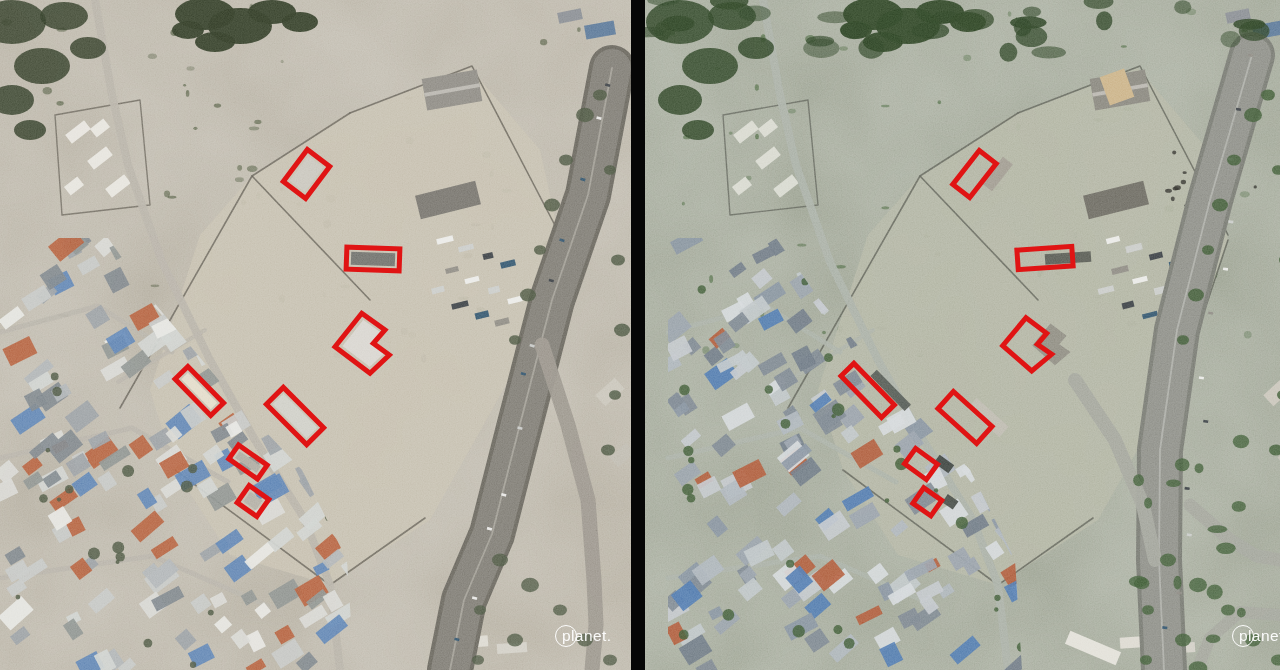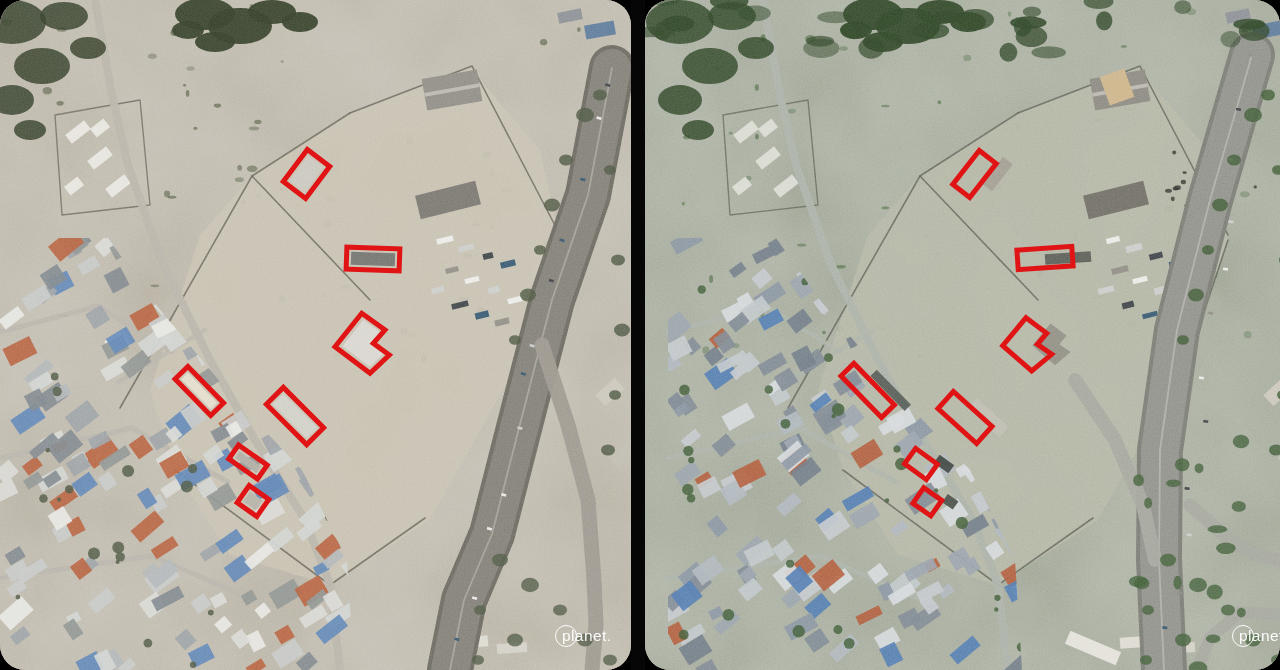--- a/index.html
+++ b/index.html
@@ -1,18 +1,18 @@
 <!DOCTYPE html>
 <html><head>
 <meta charset="utf-8">
 <style>
   html,body{margin:0;padding:0;background:#000;}
   .stage{position:relative;width:1280px;height:670px;background:#000;overflow:hidden;
          font-family:"Liberation Sans",sans-serif;}
-  .panel{position:absolute;top:0;height:670px;overflow:hidden;background:#b0aa9d;border-radius:25px;}
+  .panel{position:absolute;top:0;height:670px;overflow:hidden;background:#b0aa9d;}
   .panel-left{left:0;width:631px;}
   .panel-right{left:645px;width:635px;}
   .divider{position:absolute;top:0;left:631px;width:14px;height:670px;}
   svg.scene,svg.overlay{position:absolute;left:0;top:0;width:100%;height:100%;display:block;}
   .logo{position:absolute;width:78px;height:30px;color:#fff;opacity:.95;}
   .logo .ring{position:absolute;left:0;top:1px;width:20px;height:20px;border:1.7px solid #fff;
               border-radius:50%;}
   .logo .logo-text{position:absolute;left:7px;top:12px;transform:translateY(-50%);
                    font-size:15.5px;font-weight:400;letter-spacing:.4px;white-space:nowrap;}
   .logo-left{left:555px;top:624px;}

